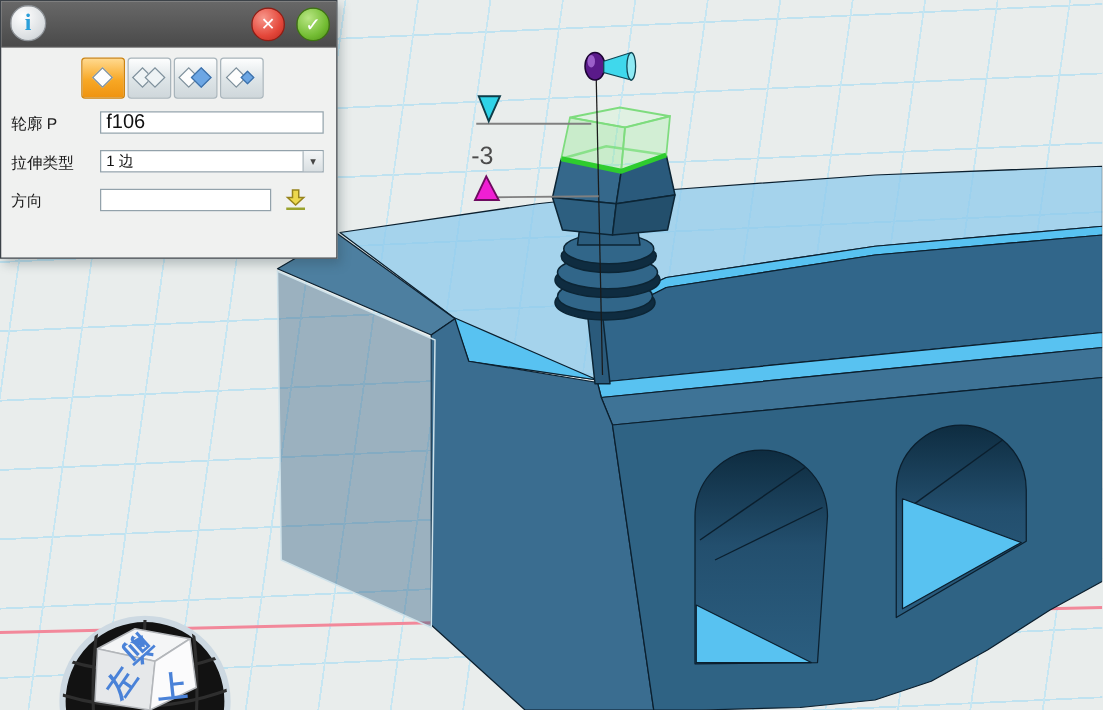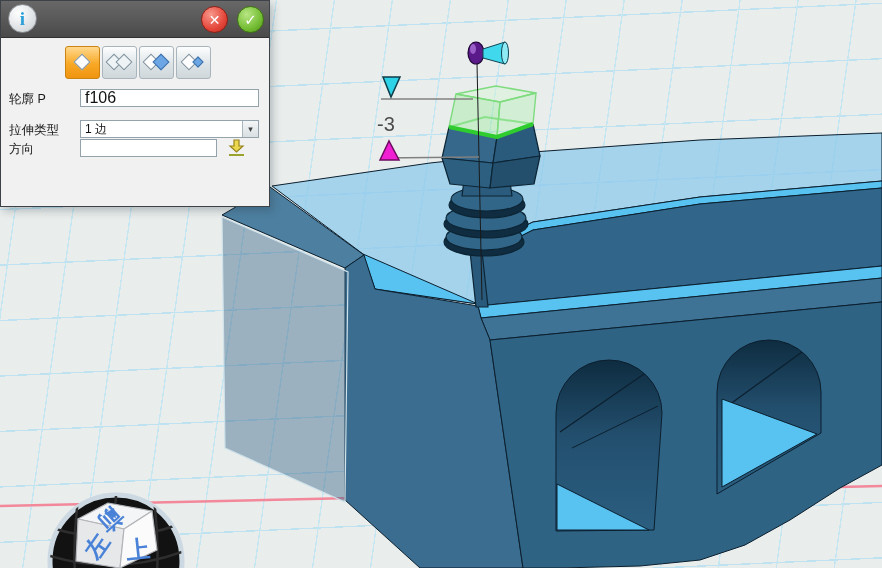--- a/index.html
+++ b/index.html
@@ -212,21 +212,21 @@
     </div>
 
     <div class="field-row" style="top:119px;text-decoration:underline;">
       <span class="field-label">拉伸类型</span>
       <div class="dropdown">
         <span class="val">1 边</span>
         <span class="dd-arrow">▾</span>
       </div>
     </div>
 
-    <div class="field-row" style="top:138px;">
+    <div class="field-row" style="top:150px;">
       <span class="field-label">方向</span>
       <input class="tbox w-short" type="text" value="" style="">
       <button class="pick-btn">
         <svg width="19" height="18" viewBox="0 0 19 18">
           <path d="M7,1 h5 v6 h4 l-6.5,6 -6.5,-6 h4 z" fill="#ecd84e" stroke="#97841c" stroke-width="1.2"></path>
           <rect x="2" y="15" width="15" height="2" fill="#9aa32e"></rect>
         </svg>
       </button>
     </div>
 

